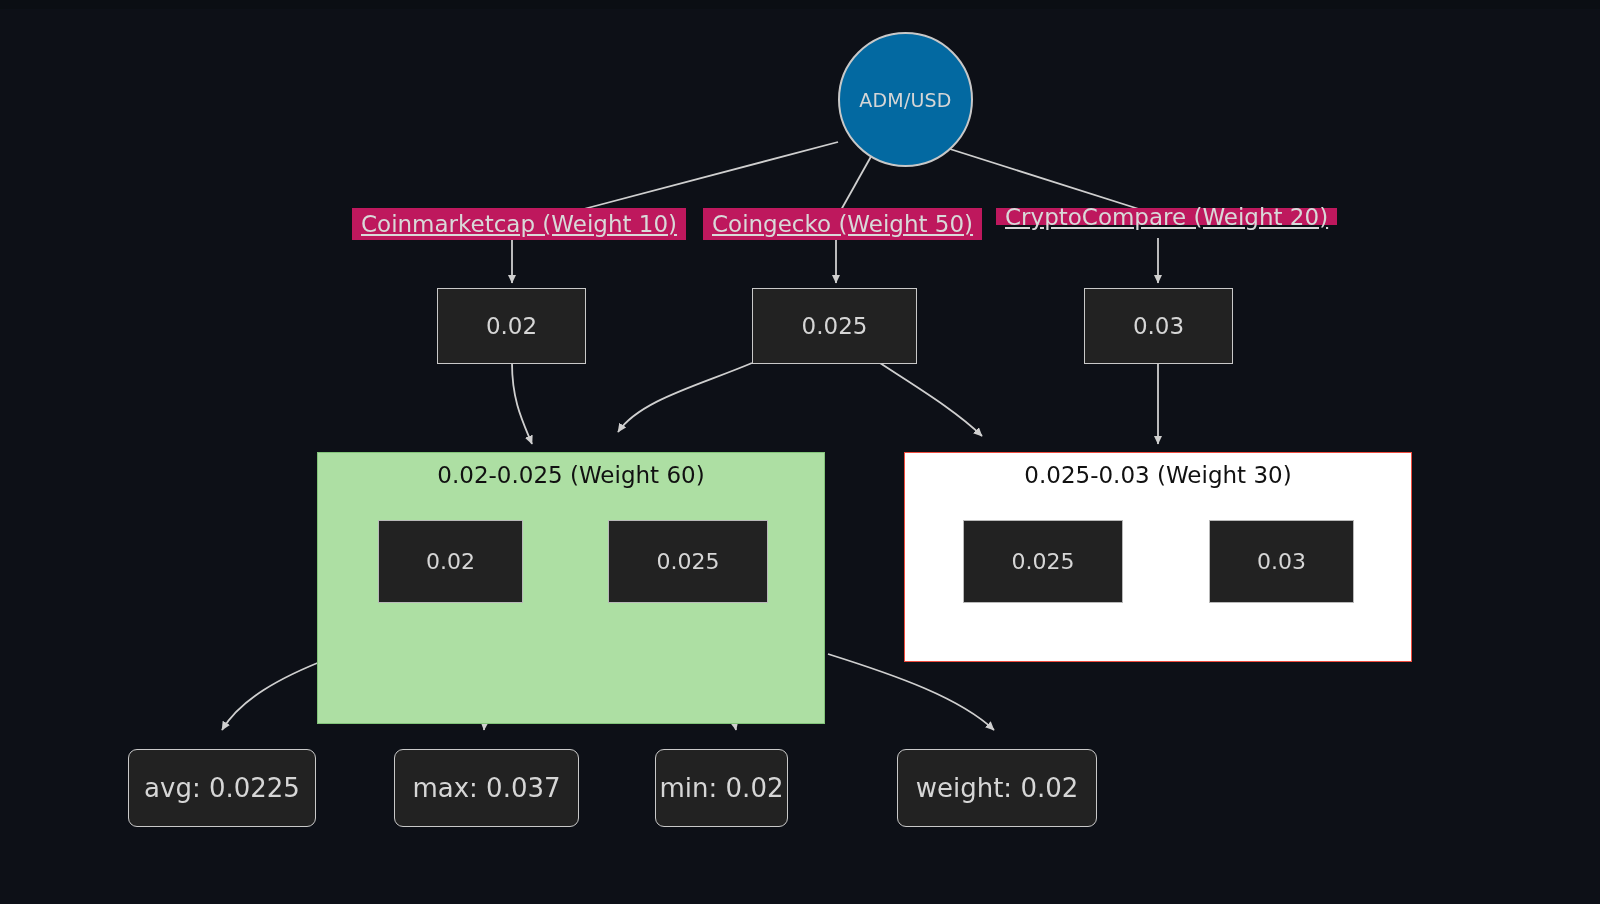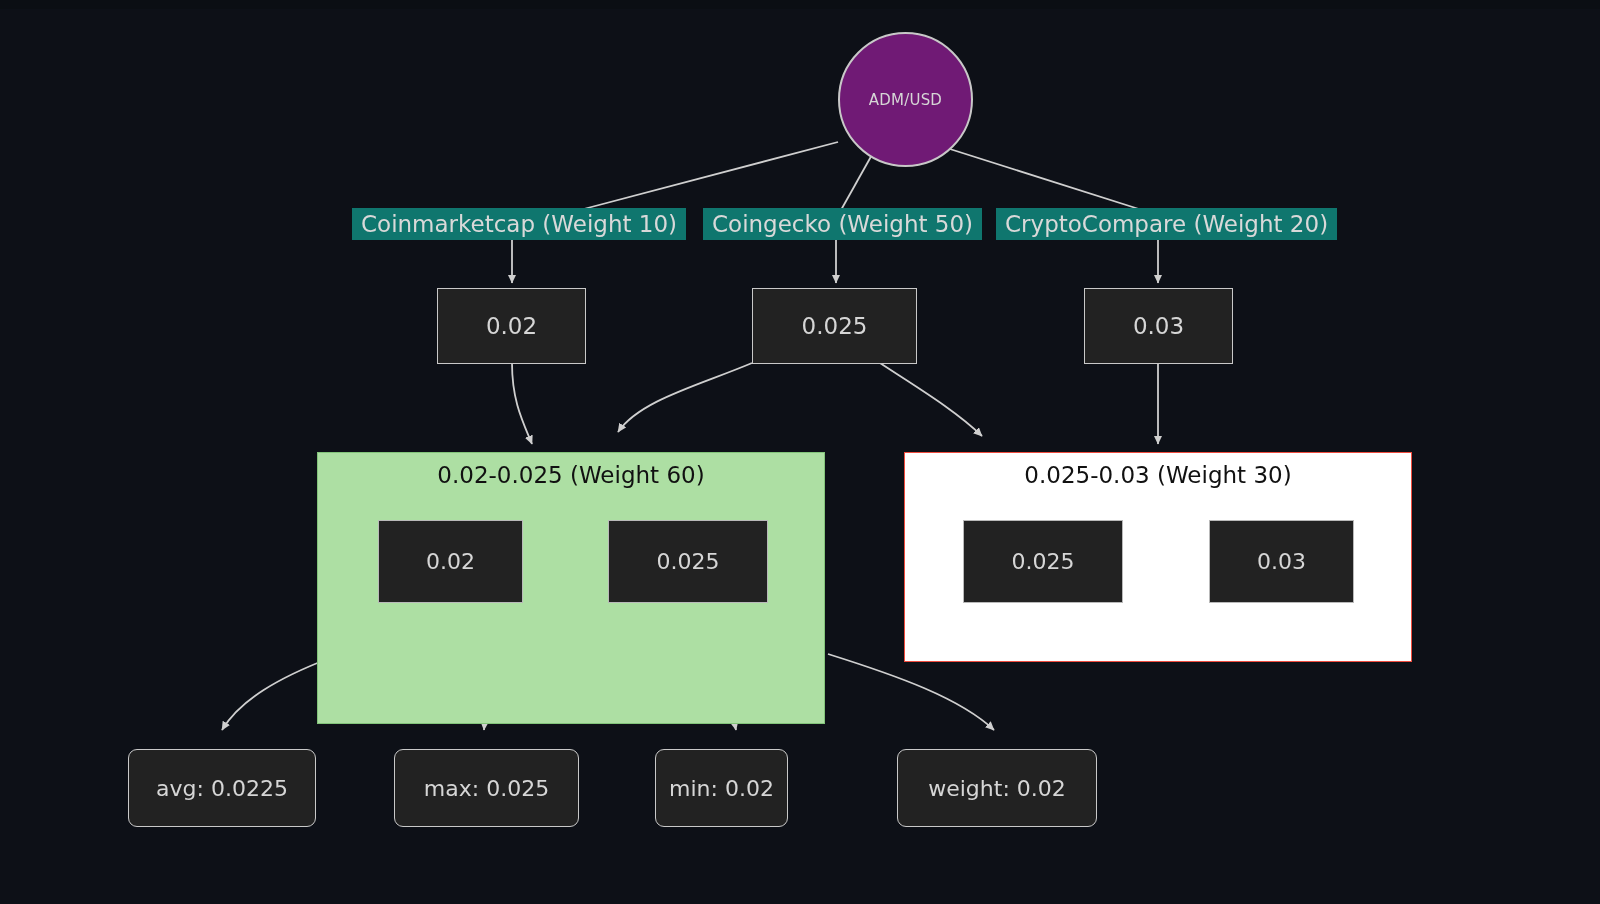--- a/index.html
+++ b/index.html
@@ -39,34 +39,35 @@
     display: flex;
     align-items: center;
     justify-content: center;
     color: #d6d6d6;
     text-align: center;
   }
 
   
   .root-circle {
     border-radius: 50%;
-    background: #701a75;
+    background: #0369a1;
     border: 2px solid #c8c8c8;
-    font-size: 15px;
+    font-size: 19px;
     letter-spacing: 0.2px;
   }
 
   
   .src-label {
-    background: #0f766e;
+    background: #be185d;
     color: #d9d9d9;
     font-size: 23px;
     padding: 0 9px;
     white-space: nowrap;
     justify-content: flex-start;
+    text-decoration: underline;
   }
 
   
   .val-box {
     background: #222222;
     border: 1.5px solid #c9c9c9;
     font-size: 23px;
   }
 
   
@@ -74,21 +75,21 @@
     background: #222222;
     border: 1.5px solid #b9b9b9;
     font-size: 22px;
   }
 
   
   .result-box {
     background: #222222;
     border: 1.5px solid #c9c9c9;
     border-radius: 9px;
-    font-size: 22px;
+    font-size: 26px;
   }
 
   
   .cluster {
     position: absolute;
     box-sizing: border-box;
   }
   .cluster-title {
     position: absolute;
     left: 0;
@@ -145,21 +146,21 @@
   <div class="node root-circle" style="left:838px; top:32px; width:135px; height:135px;">
     <span>ADM/USD</span>
   </div>
 
   <div class="node src-label" style="left:352px; top:208px; height:32px;">
     <span>Coinmarketcap (Weight 10)</span>
   </div>
   <div class="node src-label" style="left:703px; top:208px; height:32px;">
     <span>Coingecko (Weight 50)</span>
   </div>
-  <div class="node src-label" style="left:996px; top:208px; height:32px;text-align:right;">
+  <div class="node src-label" style="left:996px; top:208px; height:17px;text-align:right;">
     <span>CryptoCompare (Weight 20)</span>
   </div>
 
   <div class="node val-box" style="left:437px; top:288px; width:149px; height:76px;">
     <span>0.02</span>
   </div>
   <div class="node val-box" style="left:752px; top:288px; width:165px; height:76px;">
     <span>0.025</span>
   </div>
   <div class="node val-box" style="left:1084px; top:288px; width:149px; height:76px;">
@@ -183,21 +184,21 @@
     </div>
     <div class="node inner-box" style="left:304px; top:67px; width:145px; height:83px;">
       <span>0.03</span>
     </div>
   </div>
 
   <div class="node result-box" style="left:128px; top:749px; width:188px; height:78px;">
     <span>avg: 0.0225</span>
   </div>
   <div class="node result-box" style="left:394px; top:749px; width:185px; height:78px;">
-    <span>max: 0.025</span>
+    <span>max: 0.037</span>
   </div>
   <div class="node result-box" style="left:655px; top:749px; width:133px; height:78px;">
     <span>min: 0.02</span>
   </div>
   <div class="node result-box" style="left:897px; top:749px; width:200px; height:78px;">
     <span>weight: 0.02</span>
   </div>
 
 </div>
 

